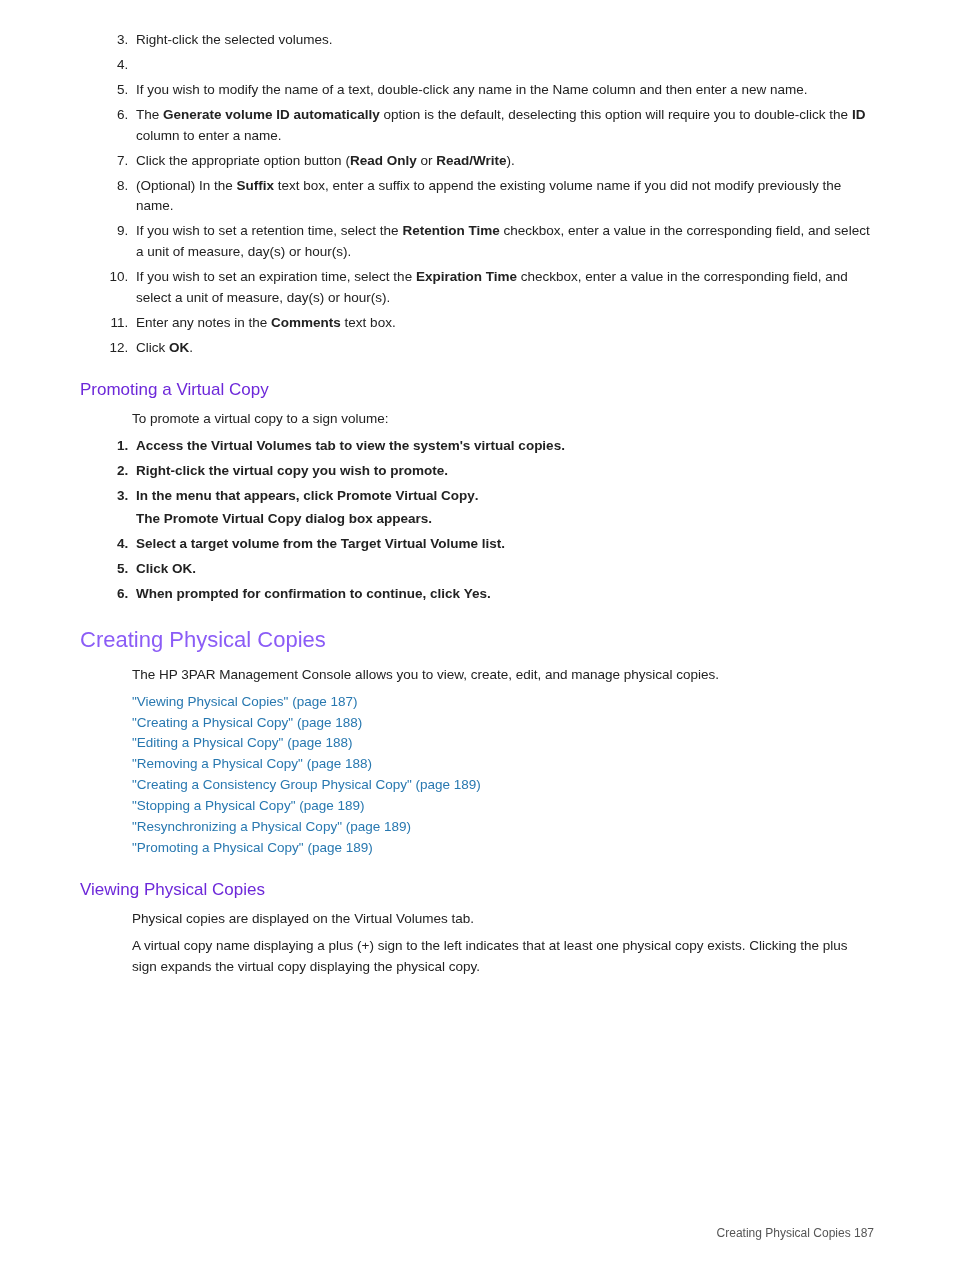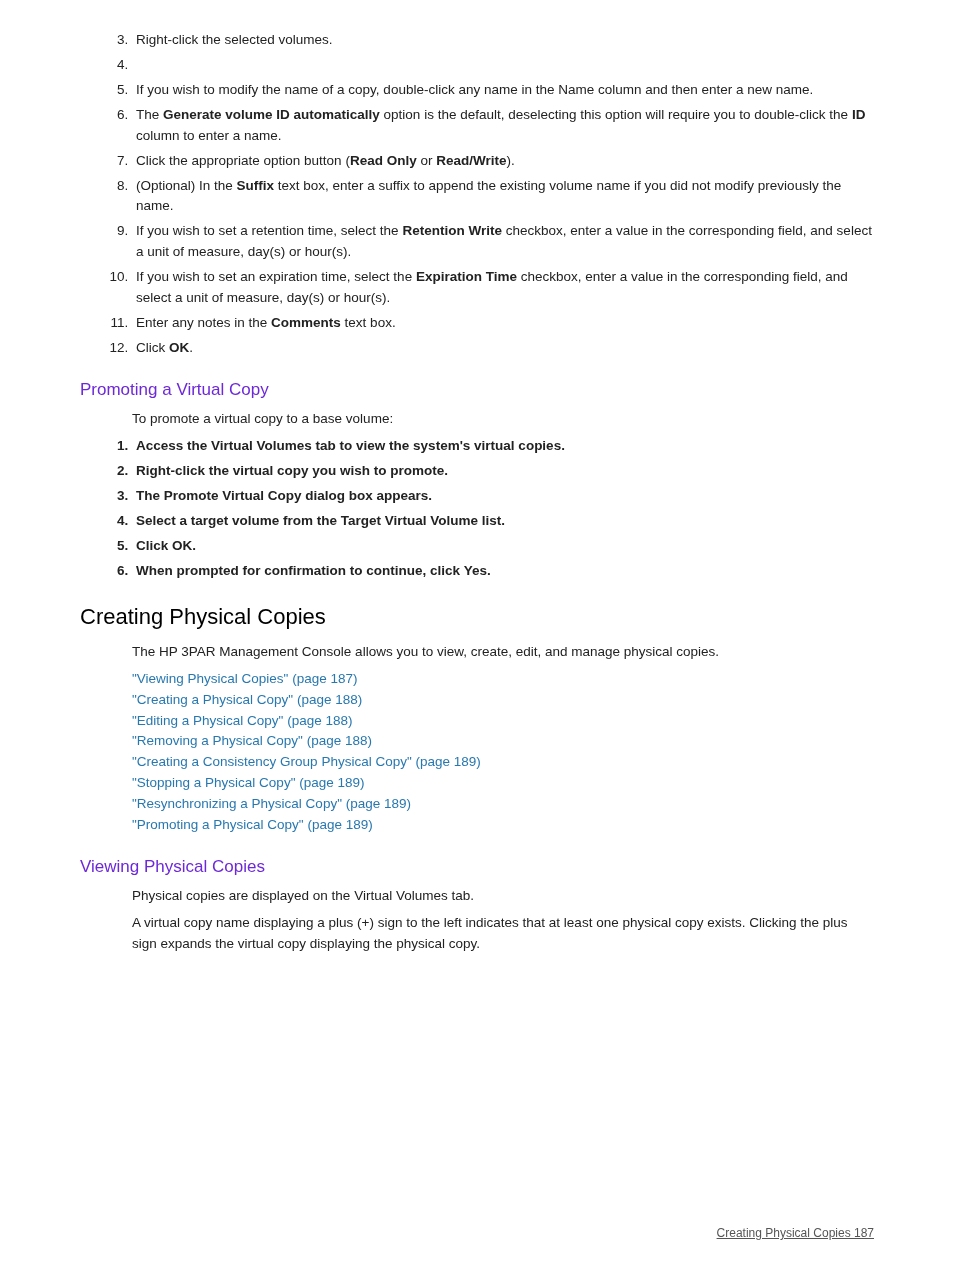--- a/index.html
+++ b/index.html
@@ -7,21 +7,21 @@
       font-family: Arial, Helvetica, sans-serif;
       font-size: 13.5px;
       color: #222;
       background: #fff;
       width: 954px;
       min-height: 1271px;
       padding: 30px 80px 60px 80px;
       line-height: 1.55;
     }
     .section-heading {
-      color: #000000;
+      color: #8b5cf6;
       font-size: 22px;
       font-weight: normal;
       margin-bottom: 8px;
       margin-top: 18px;
     }
     .sub-heading {
       color: #6d28d9;
       font-size: 17px;
       font-weight: normal;
       margin-bottom: 6px;
@@ -49,75 +49,75 @@
     .footer-line {
       position: fixed;
       bottom: 28px;
       left: 0;
       width: 954px;
       display: flex;
       justify-content: flex-end;
       padding-right: 80px;
       font-size: 12px;
       color: #555;
-      text-decoration: underline;
     }
     .note-indent {
       margin-left: 76px;
       margin-top: 2px;
       margin-bottom: 4px;
     }
   </style>
 </head>
 <body>
 
 <ol start="3" style="margin-left:52px; margin-bottom:10px;">
   <li>
     <span>Right-click the selected volumes.</span>
   </li>
   <li>
   </li>
   <li>
-    <span>If you wish to modify the name of a copy, double-click any name in the Name column and then enter a new name.</span>
+    <span>If you wish to modify the name of a text, double-click any name in the Name column and then enter a new name.</span>
   </li>
   <li>
     <span>The <strong>Generate volume ID automatically</strong> option is the default, deselecting this option will require you to double-click the <strong>ID</strong> column to enter a name.</span>
   </li>
   <li>
     <span>Click the appropriate option button (<strong>Read Only</strong> or <strong>Read/Write</strong>).</span>
   </li>
   <li>
     <span>(Optional) In the <strong>Suffix</strong> text box, enter a suffix to append the existing volume name if you did not modify previously the name.</span>
   </li>
   <li>
-    <span>If you wish to set a retention time, select the <strong>Retention Write</strong> checkbox, enter a value in the corresponding field, and select a unit of measure, day(s) or hour(s).</span>
+    <span>If you wish to set a retention time, select the <strong>Retention Time</strong> checkbox, enter a value in the corresponding field, and select a unit of measure, day(s) or hour(s).</span>
   </li>
   <li>
     <span>If you wish to set an expiration time, select the <strong>Expiration Time</strong> checkbox, enter a value in the corresponding field, and select a unit of measure, day(s) or hour(s).</span>
   </li>
   <li>
     <span>Enter any notes in the <strong>Comments</strong> text box.</span>
   </li>
   <li>
     <span>Click <strong>OK</strong>.</span>
   </li>
 </ol>
 
 <h2 class="sub-heading">Promoting a Virtual Copy</h2>
 
-<div class="sub-intro">To promote a virtual copy to a base volume:</div>
+<div class="sub-intro">To promote a virtual copy to a sign volume:</div>
 
 <ol style="margin-left:52px; margin-bottom:10px;font-weight:bold;">
   <li>
     <span>Access the <strong>Virtual Volumes</strong> tab to view the system's virtual copies.</span>
   </li>
   <li>
     <span>Right-click the virtual copy you wish to promote.</span>
   </li>
   <li>
+    <span>In the menu that appears, click <strong>Promote Virtual Copy</strong>.</span>
     <div style="margin-top:2px;">
       The <strong>Promote Virtual Copy</strong> dialog box appears.
     </div>
   </li>
   <li>
     <span>Select a target volume from the <strong>Target Virtual Volume</strong> list.</span>
   </li>
   <li>
     <span>Click <strong>OK</strong>.</span>
   </li>

